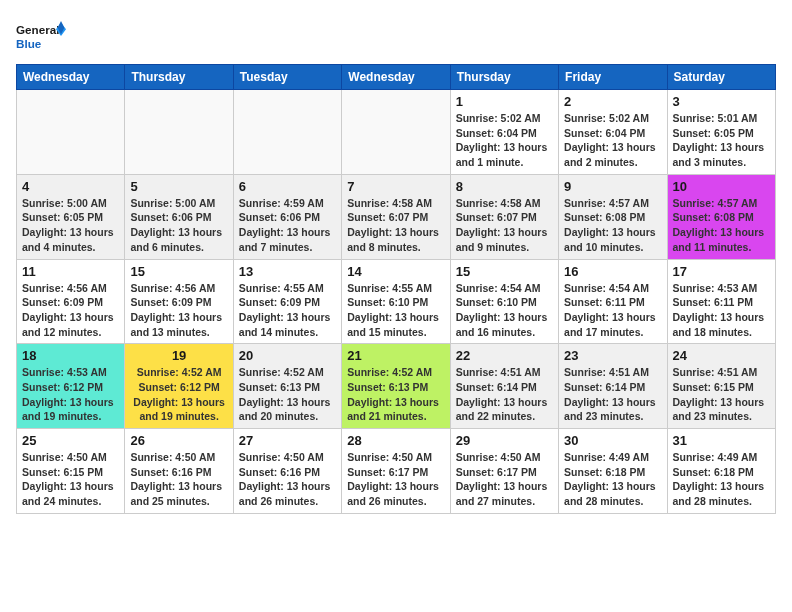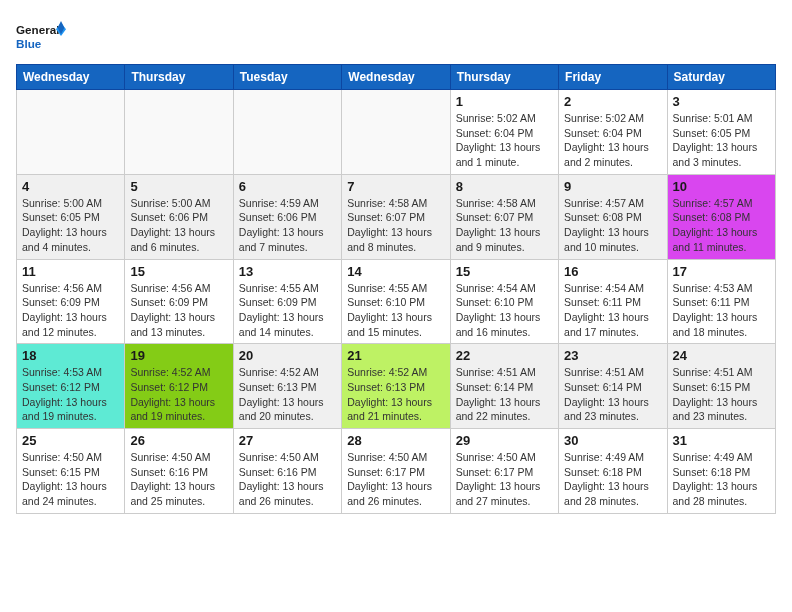--- a/index.html
+++ b/index.html
@@ -62,20 +62,21 @@
       font-size: 13px;
       font-weight: bold;
       color: #1a1a1a;
       display: block;
       margin-bottom: 2px;
     }
     .day-info {
       color: #333;
       font-size: 10.5px;
       line-height: 1.4;
+      font-weight: bold;
     }
   </style>
 </head>
 <body>
 
 <div class="header">
   <div class="logo">
   <svg width="50" height="40" viewBox="0 0 60 40">
     <text x="0" y="18" font-size="14" font-weight="bold" fill="#1a1a1a" font-family="Arial">General</text>
     <text x="0" y="34" font-size="14" font-weight="bold" fill="#1565c0" font-family="Arial">Blue</text>
@@ -230,21 +231,21 @@
         </td>
       </tr>
       <tr style="background: rgb(240, 240, 240);">
         <td style="background: #5eead4;">
           <span class="day-num">18</span>
           <div class="day-info" style="white-space: pre-line;">Sunrise: 4:53 AM
 Sunset: 6:12 PM
 Daylight: 13 hours
 and 19 minutes.</div>
         </td>
-        <td style="background: #84cc16;">
+        <td style="background: #fde047; text-align: center;">
           <span class="day-num">19</span>
           <div class="day-info" style="white-space: pre-line;">Sunrise: 4:52 AM
 Sunset: 6:12 PM
 Daylight: 13 hours
 and 19 minutes.</div>
         </td>
         <td style="background: rgb(240, 240, 240);">
           <span class="day-num">20</span>
           <div class="day-info" style="white-space: pre-line;">Sunrise: 4:52 AM
 Sunset: 6:13 PM

